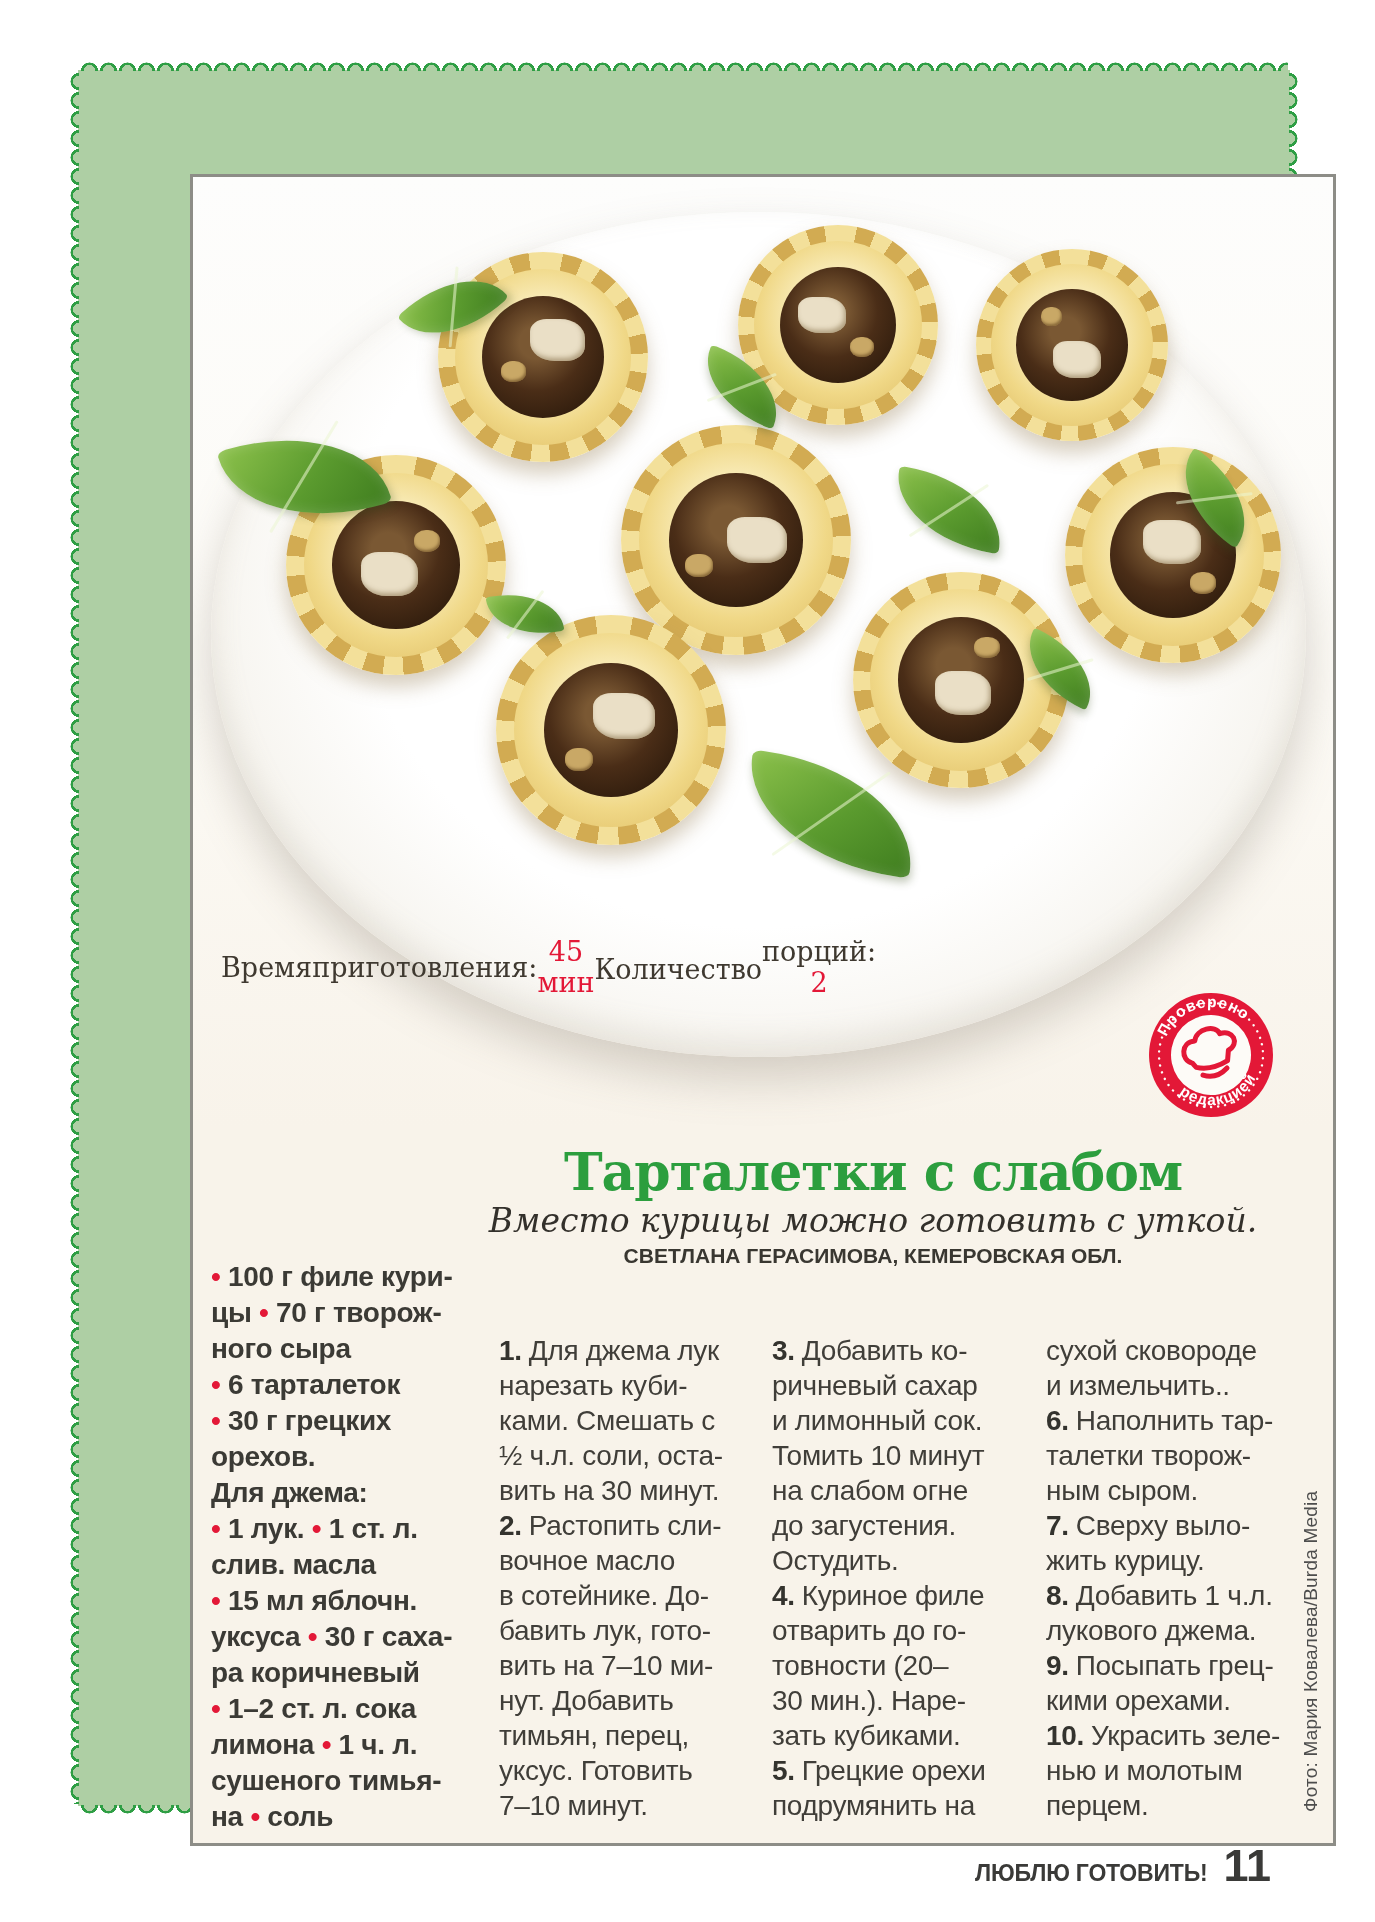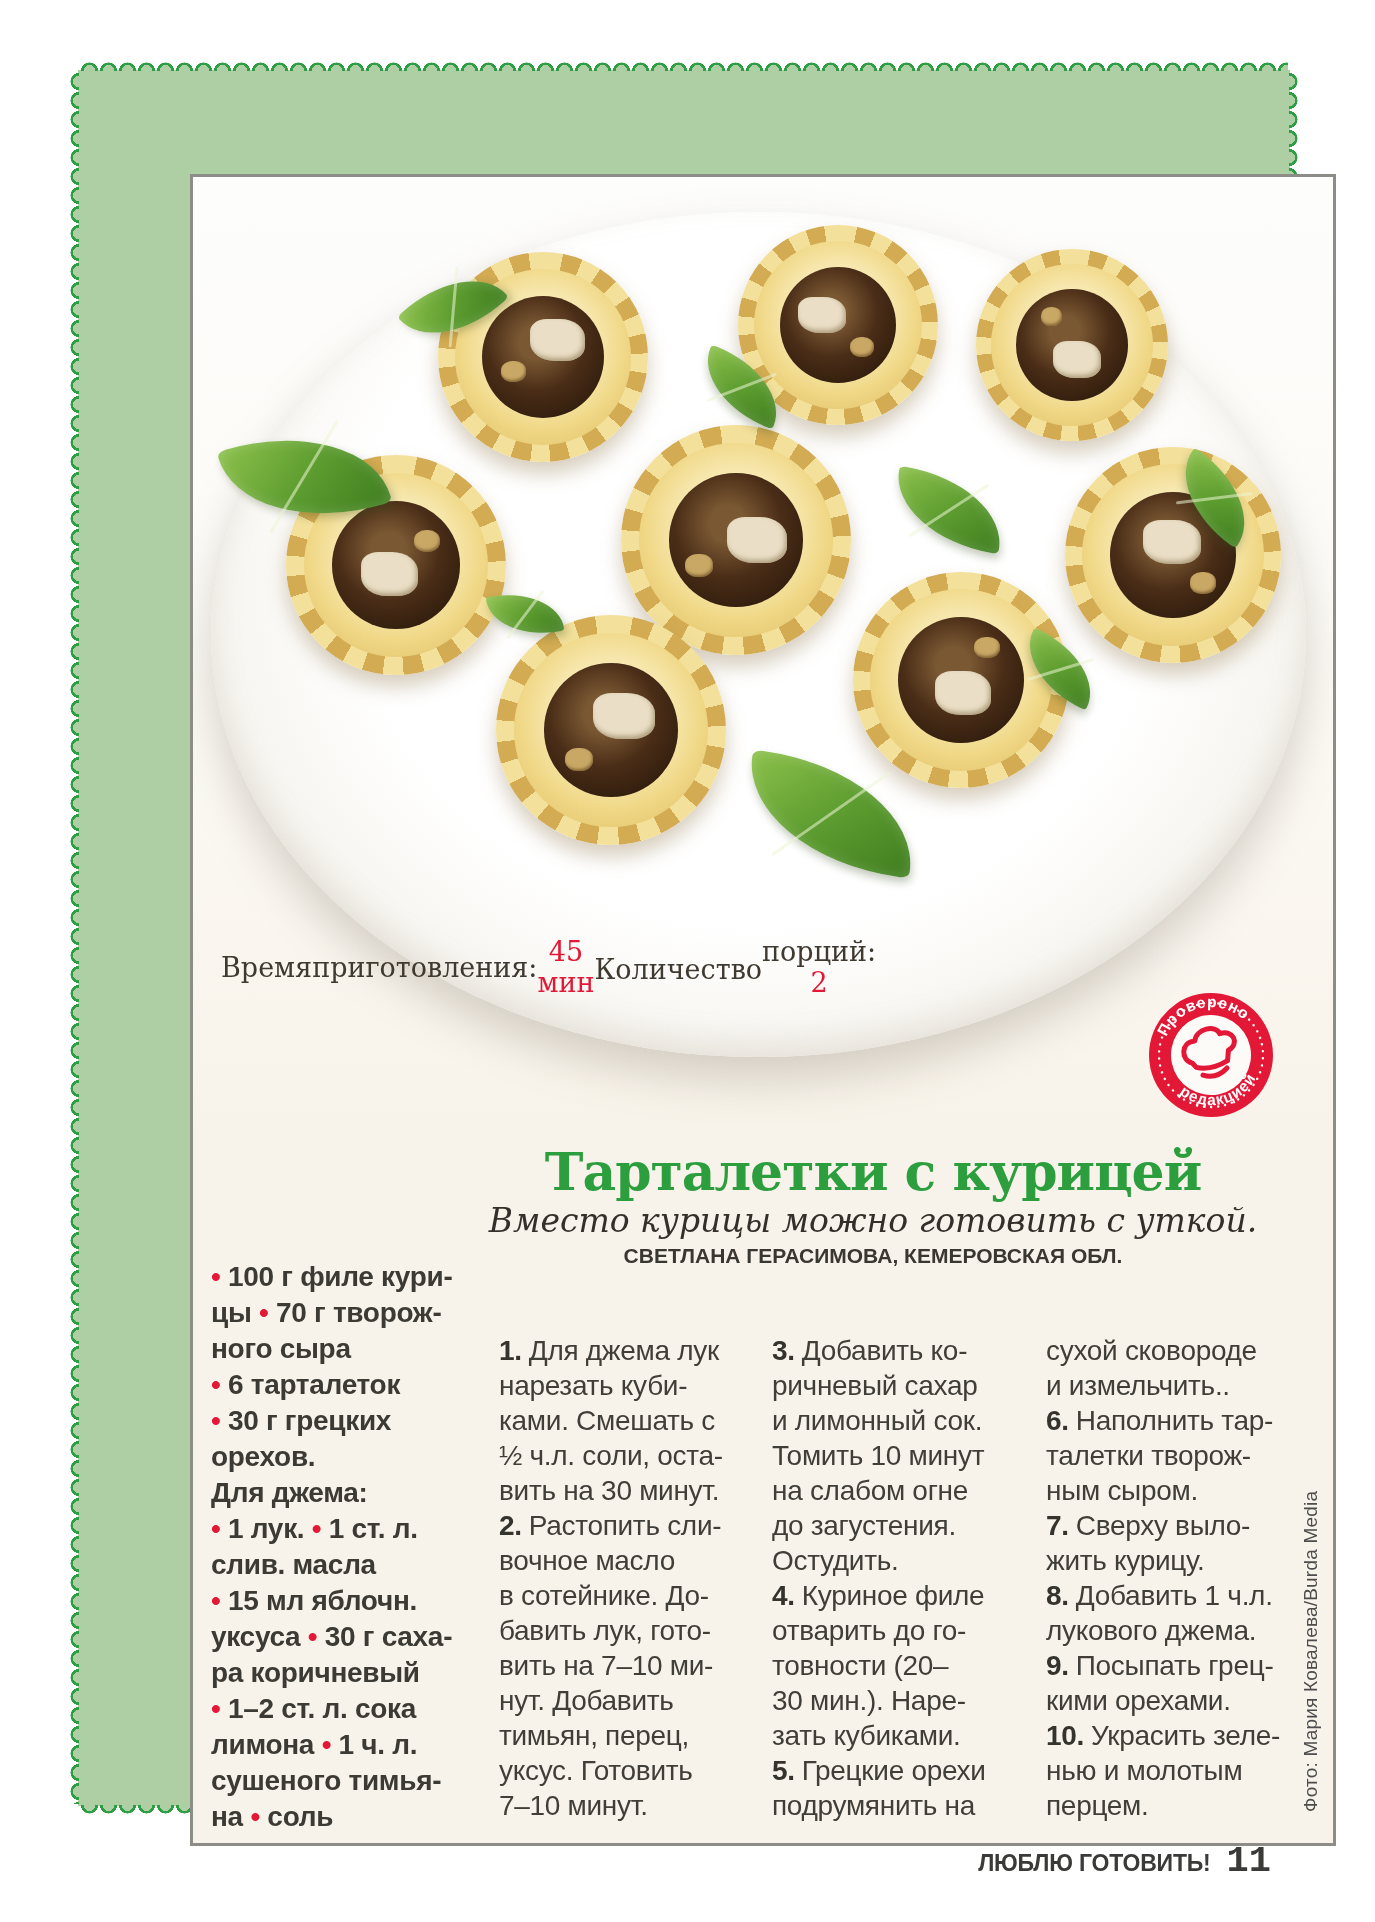--- a/index.html
+++ b/index.html
@@ -75,22 +75,22 @@
   .step-num{font-weight:bold;color:#34332e;margin-right:7px;}
   .col-1{left:306px;width:250px;}
   .col-2{left:579px;width:255px;}
   .col-3{left:853px;width:270px;}
   
   .photo-credit{position:absolute;left:1300px;top:1812px;width:398px;
     transform:rotate(-90deg);transform-origin:0 0;
     font-size:19px;color:#4d4d4d;letter-spacing:0.2px;}
   .page-footer{position:absolute;right:104px;top:1840px;display:flex;align-items:baseline;gap:16px;}
   .footer-mag{font-weight:bold;font-size:23px;color:#3a3a38;letter-spacing:-0.2px;}
-  .footer-num{font-family:Liberation Mono, monospace;font-weight:bold;
-    font-size:37px;color:#3a3a38;}
+  .footer-num{font-family:Liberation Sans, sans-serif;font-weight:bold;
+    font-size:45px;color:#3a3a38;}
 </style>
 </head>
 <body>
 
 <div class="frame">
   <div class="sc sc-top"></div>
   <div class="sc sc-bot"></div>
   <div class="sc sc-left"></div>
   <div class="sc sc-right"></div>
 
@@ -211,21 +211,21 @@
       </defs>
       <text font-family="Liberation Sans, sans-serif" font-size="15.5" font-weight="bold" fill="#ffffff" letter-spacing="1">
         <textPath href="#arcTop" startOffset="50%" text-anchor="middle">Проверено</textPath>
       </text>
       <text font-family="Liberation Sans, sans-serif" font-size="15.5" font-weight="bold" fill="#ffffff" letter-spacing="1">
         <textPath href="#arcBot" startOffset="50%" text-anchor="middle">редакцией</textPath>
       </text>
     </svg>
 
     <div class="title-block">
-      <h1 class="recipe-title">Тарталетки с курицей</h1>
+      <h1 class="recipe-title">Тарталетки с слабом</h1>
       <div class="recipe-subtitle">Вместо курицы можно готовить с уткой.</div>
       <div class="recipe-attrib">СВЕТЛАНА ГЕРАСИМОВА, КЕМЕРОВСКАЯ ОБЛ.</div>
     </div>
 
     <div class="ingredients">
         <div class="ing-line"><span class="bullet">•</span><span> 100 г филе кури-</span></div>
         <div class="ing-line"><span>цы </span><span class="bullet">•</span><span> 70 г творож-</span></div>
         <div class="ing-line"><span>ного сыра</span></div>
         <div class="ing-line"><span class="bullet">•</span><span> 6 тарталеток</span></div>
         <div class="ing-line"><span class="bullet">•</span><span> 30 г грецких</span></div>

